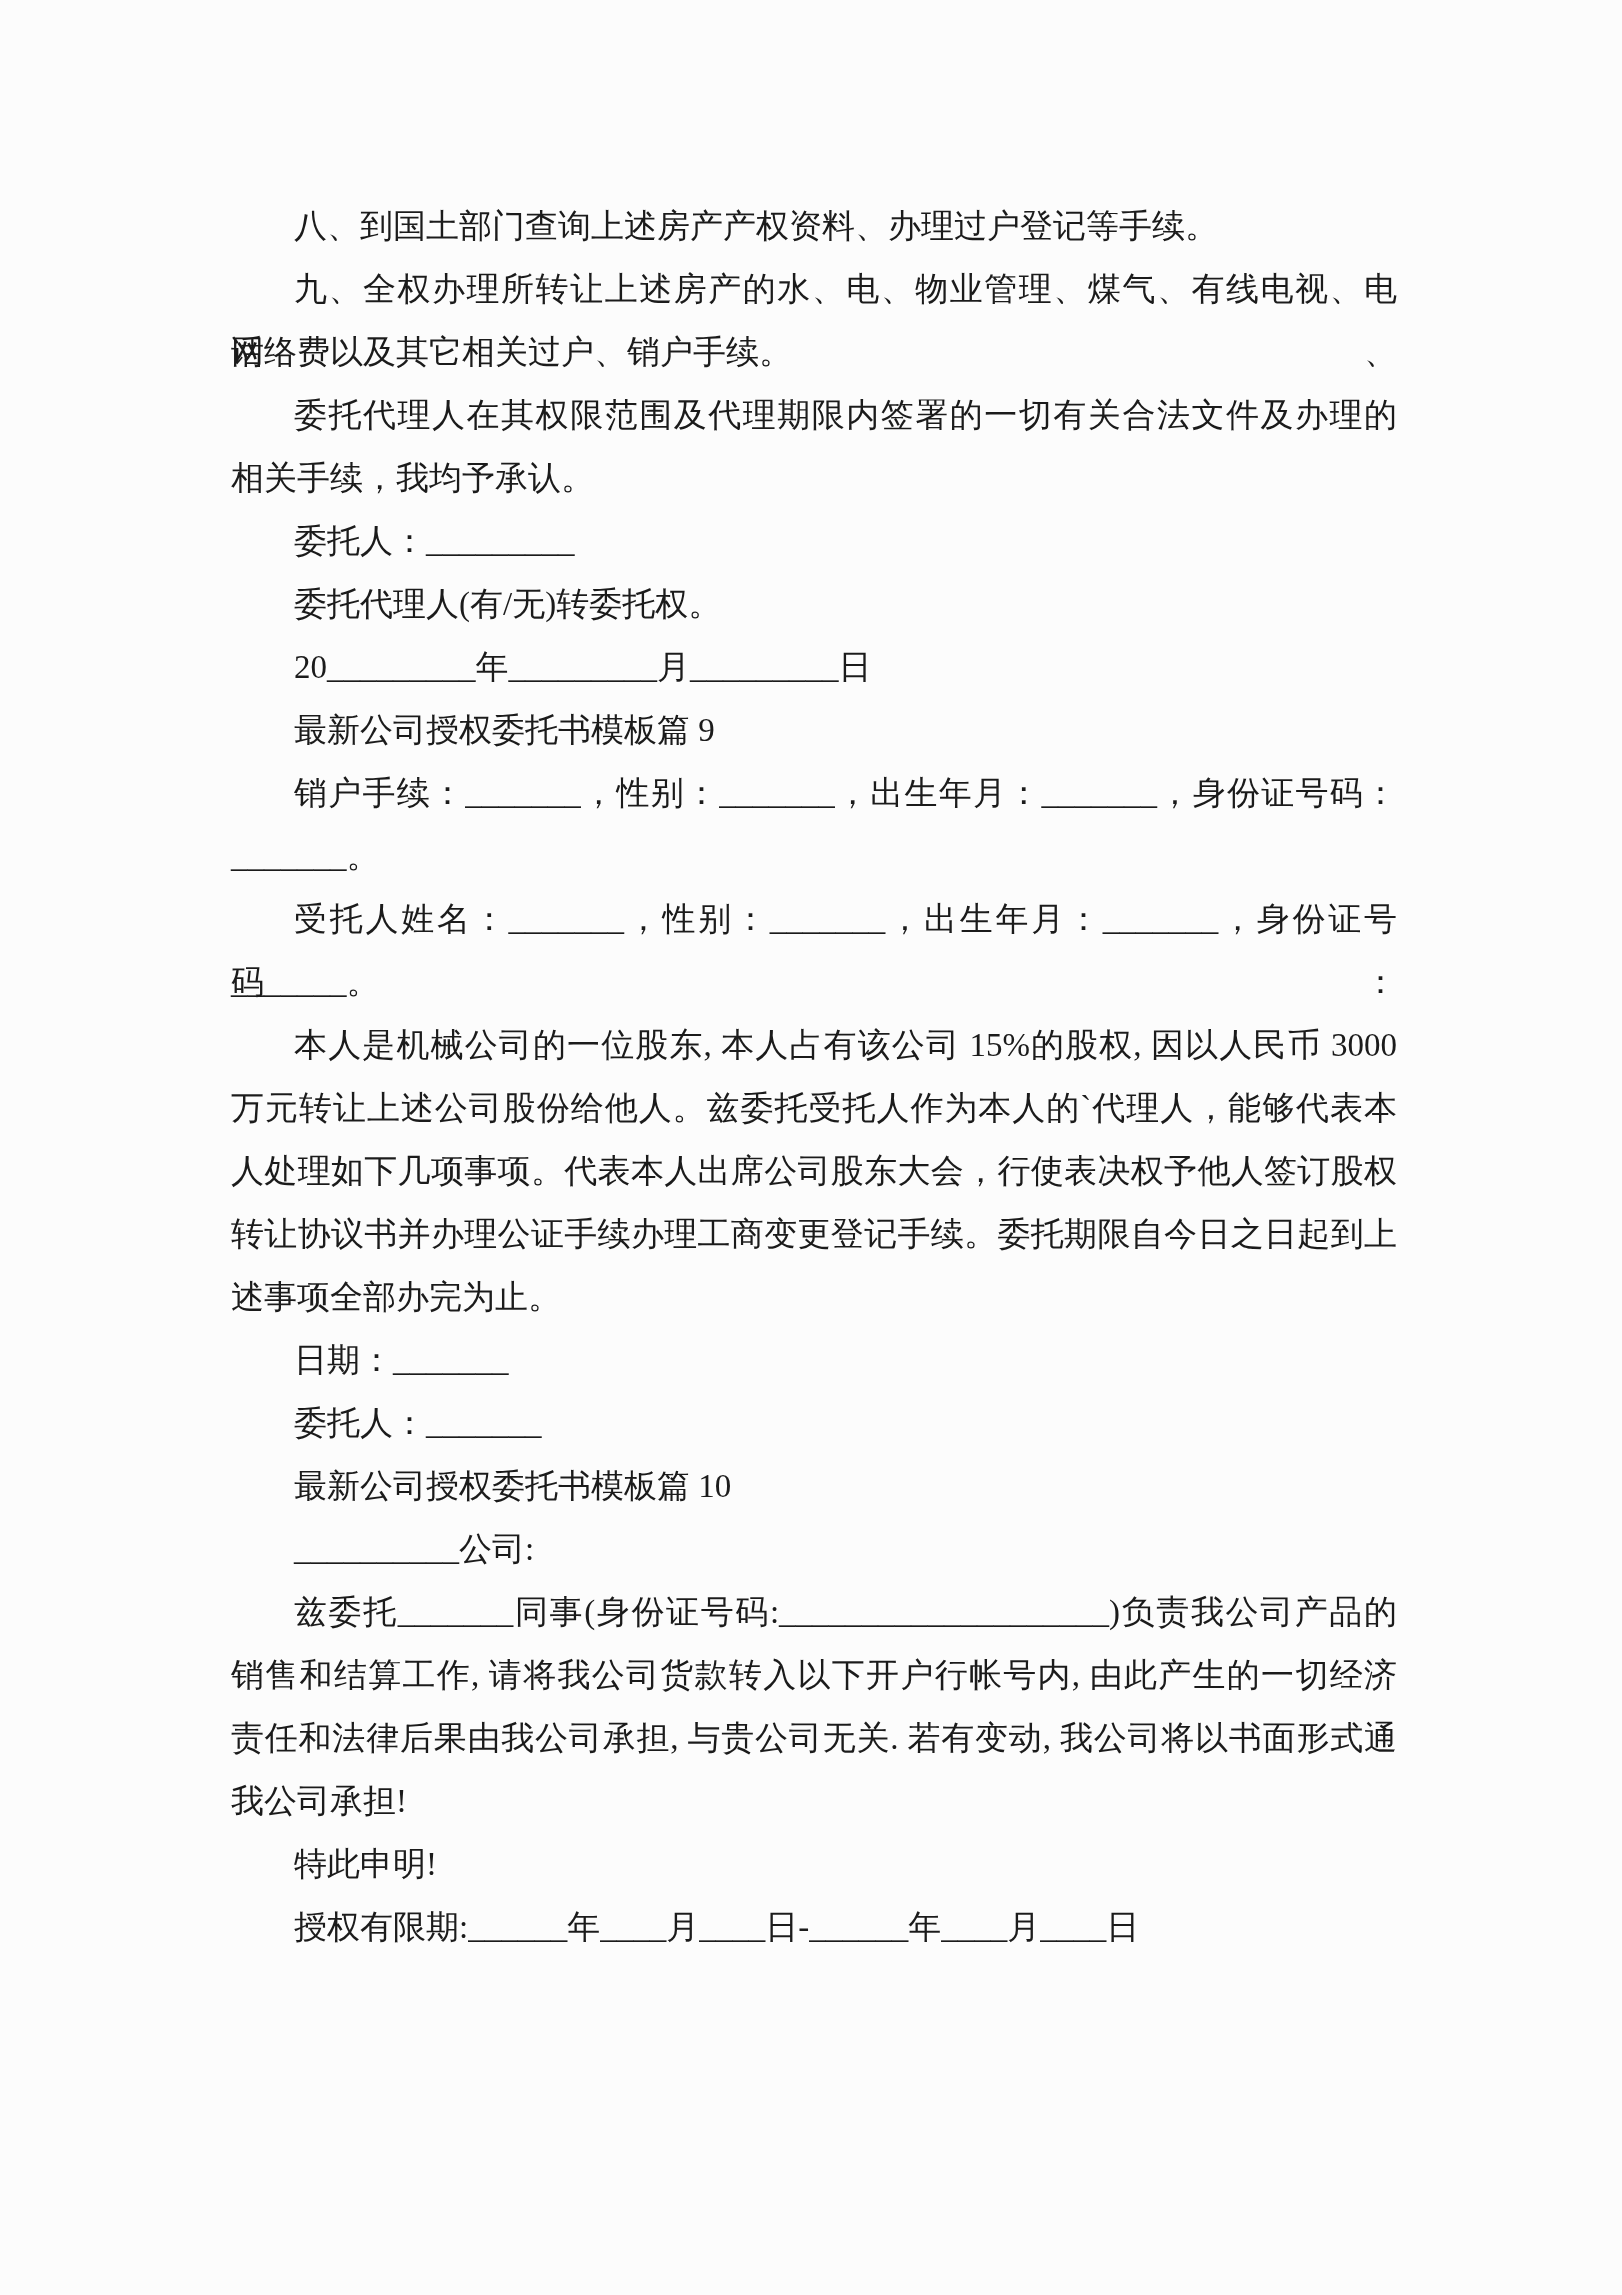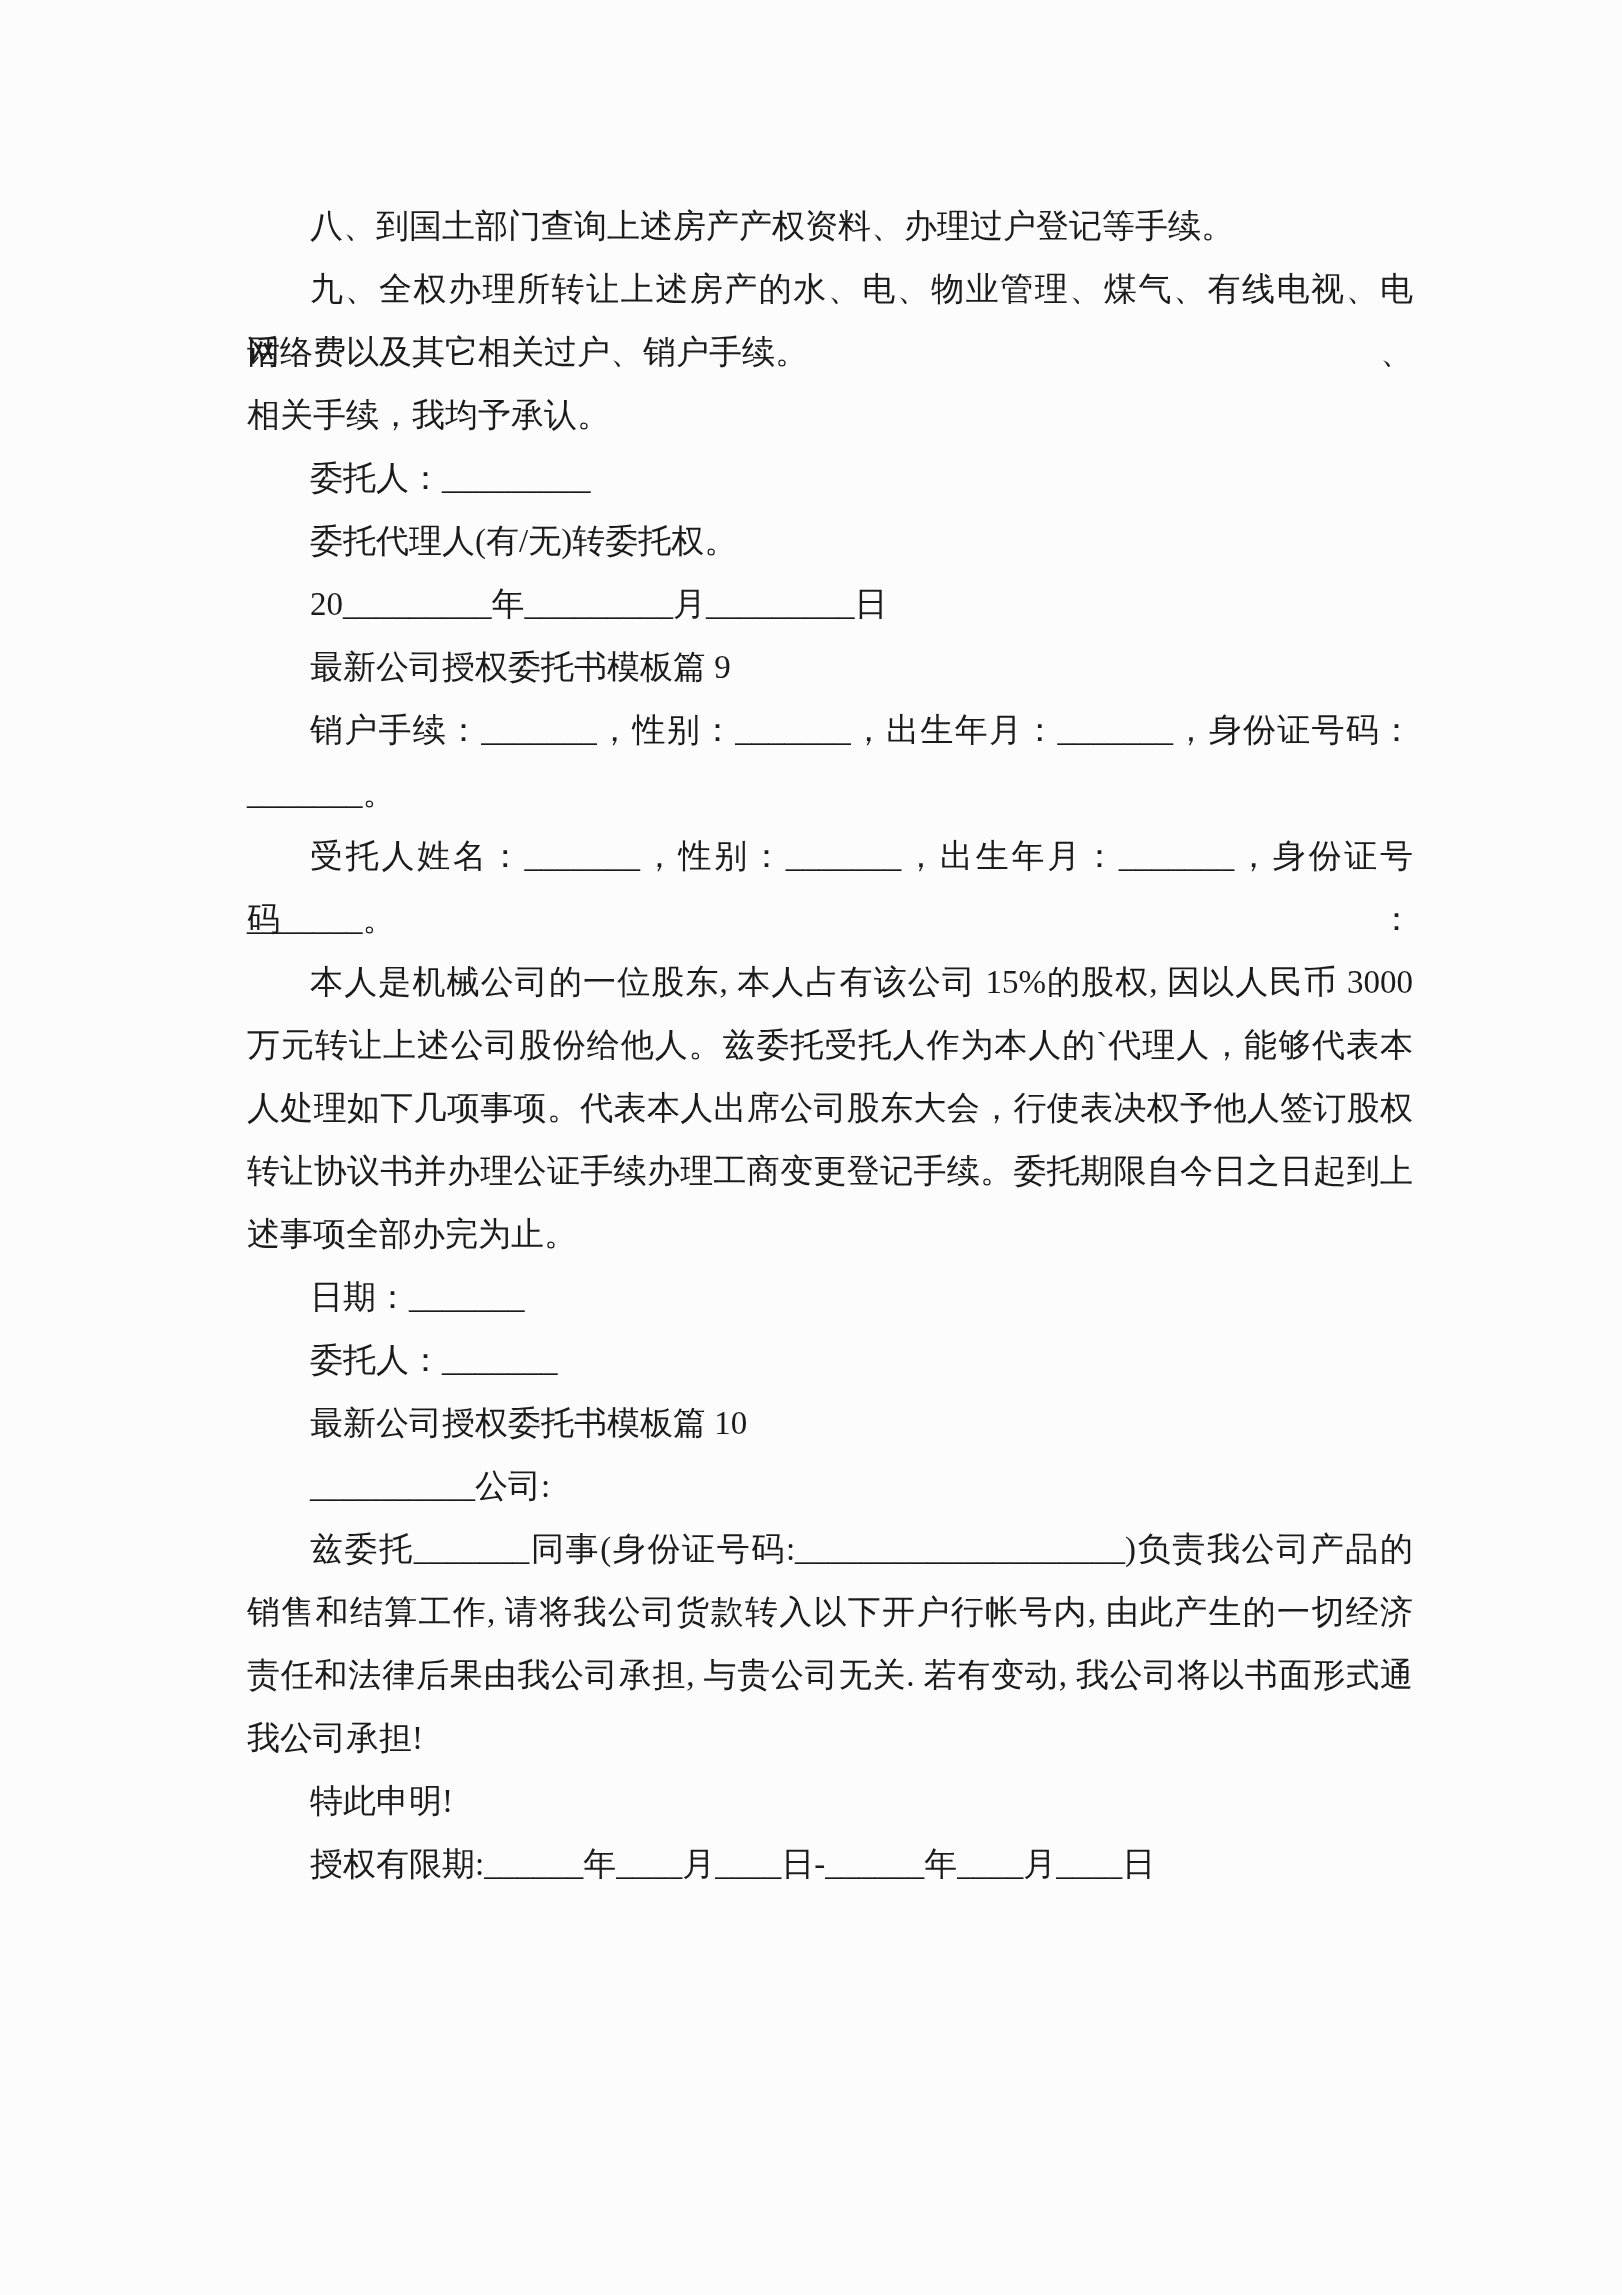--- a/index.html
+++ b/index.html
@@ -13,21 +13,21 @@
   }
   .page {
     position: relative;
     width: 1623px;
     height: 2295px;
     background: #fcfcfc;
     overflow: hidden;
   }
   .text-block {
     position: absolute;
-    left: 247px;
+    left: 231px;
     top: 195px;
     width: 1166px;
   }
   .line {
     font-family: "Liberation Serif", "DejaVu Serif", serif;
     font-size: 33px;
     line-height: 63px;
     height: 63px;
     color: #1b1b1b;
     text-align: left;
@@ -42,20 +42,21 @@
   }
 </style>
 </head>
 <body>
 
 <div class="page" style="background: rgb(252, 252, 252); color: rgb(27, 27, 27);">
   <div class="text-block">
       <div class="line indent">八、到国土部门查询上述房产产权资料、办理过户登记等手续。</div>
       <div class="line indent fill">九、全权办理所转让上述房产的水、电、物业管理、煤气、有线电视、电话、</div>
       <div class="line">网络费以及其它相关过户、销户手续。</div>
+      <div class="line indent fill">委托代理人在其权限范围及代理期限内签署的一切有关合法文件及办理的</div>
       <div class="line">相关手续，我均予承认。</div>
       <div class="line indent">委托人：_________</div>
       <div class="line indent">委托代理人(有/无)转委托权。</div>
       <div class="line indent">20_________年_________月_________日</div>
       <div class="line indent">最新公司授权委托书模板篇 9</div>
       <div class="line indent fill">销户手续：_______，性别：_______，出生年月：_______，身份证号码：</div>
       <div class="line">_______。</div>
       <div class="line indent fill">受托人姓名：_______，性别：_______，出生年月：_______，身份证号码：</div>
       <div class="line">_______。</div>
       <div class="line indent fill">本人是机械公司的一位股东, 本人占有该公司 15%的股权, 因以人民币 3000</div>

